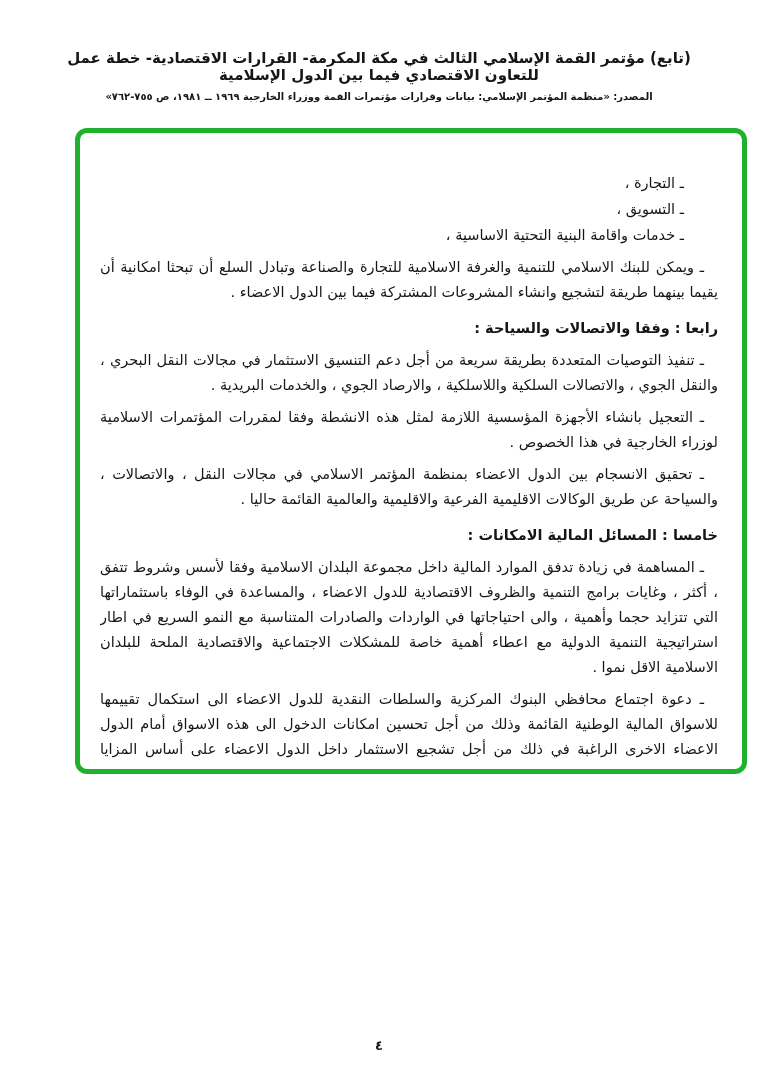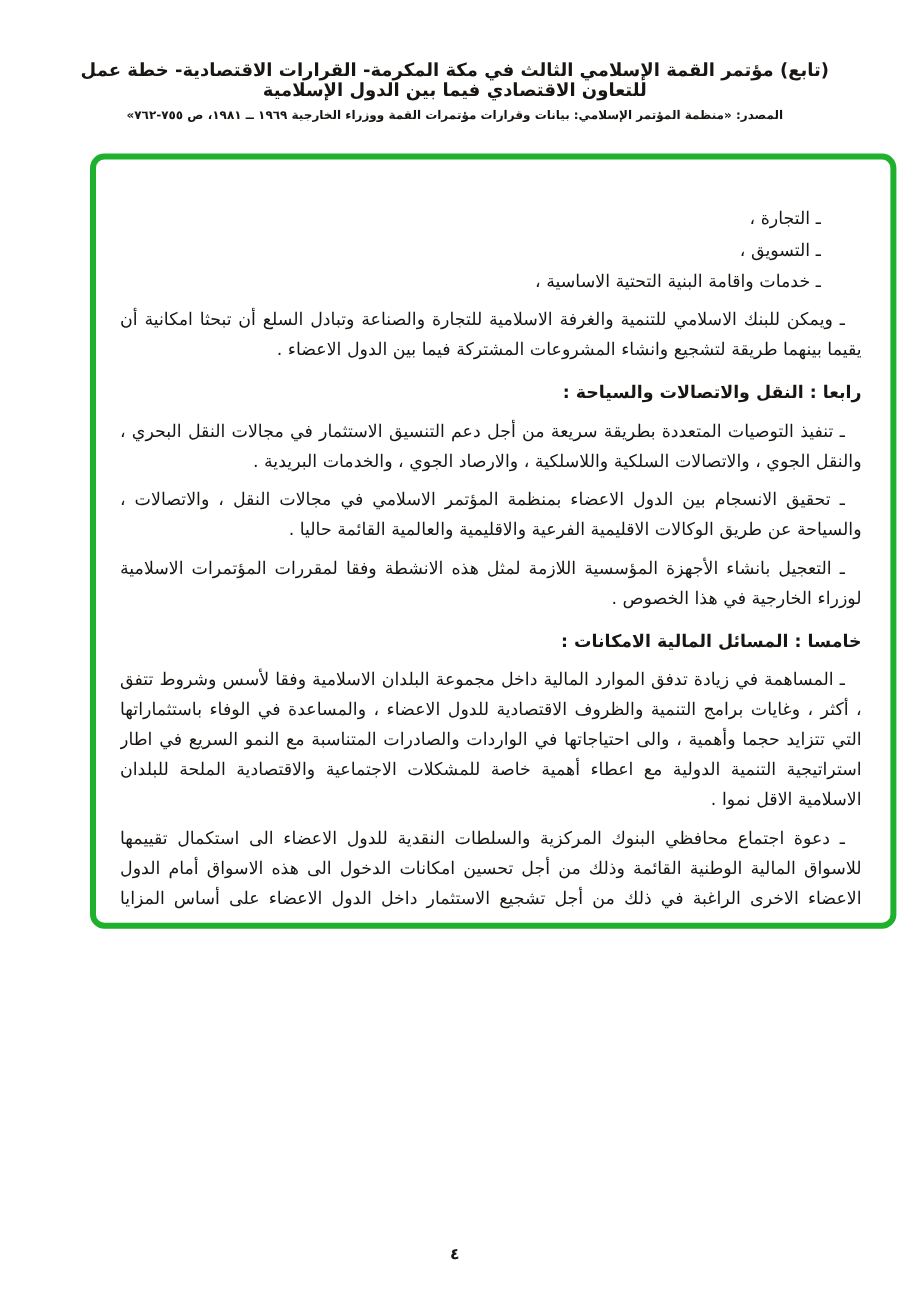--- a/index.html
+++ b/index.html
@@ -95,23 +95,23 @@
   <div class="source">المصدر: «منظمة المؤتمر الإسلامي: بيانات وقرارات مؤتمرات القمة ووزراء الخارجية ١٩٦٩ ــ ١٩٨١، ص ٧٥٥-٧٦٢»</div>
 </div>
 
 <div class="doc-frame" id="doc-frame" style="border-color: rgb(31, 176, 46);">
   <div class="doc-content" id="doc-content">
 
   <div class="block-dash-item">ـ التجارة ،</div>
       <div class="block-dash-item">ـ التسويق ،</div>
       <div class="block-dash-item">ـ خدمات واقامة البنية التحتية الاساسية ،</div>
       <div class="block-paragraph">ـ ويمكن للبنك الاسلامي للتنمية والغرفة الاسلامية للتجارة والصناعة وتبادل السلع أن تبحثا امكانية أن يقيما بينهما طريقة لتشجيع وانشاء المشروعات المشتركة فيما بين الدول الاعضاء .</div>
-      <div class="block-heading">رابعا :  النقل والاتصالات والسياحة :</div>
+      <div class="block-heading">رابعا :  وفقا والاتصالات والسياحة :</div>
       <div class="block-paragraph">ـ تنفيذ التوصيات المتعددة بطريقة سريعة من أجل دعم التنسيق الاستثمار في مجالات النقل البحري ، والنقل الجوي ، والاتصالات السلكية واللاسلكية ، والارصاد الجوي ، والخدمات البريدية .</div>
+      <div class="block-paragraph">ـ التعجيل بانشاء الأجهزة المؤسسية اللازمة لمثل هذه الانشطة وفقا لمقررات المؤتمرات الاسلامية لوزراء الخارجية في هذا الخصوص .</div>
       <div class="block-paragraph">ـ تحقيق الانسجام بين الدول الاعضاء بمنظمة المؤتمر الاسلامي في مجالات النقل ، والاتصالات ، والسياحة عن طريق الوكالات الاقليمية الفرعية والاقليمية والعالمية القائمة حاليا .</div>
-      <div class="block-paragraph">ـ التعجيل بانشاء الأجهزة المؤسسية اللازمة لمثل هذه الانشطة وفقا لمقررات المؤتمرات الاسلامية لوزراء الخارجية في هذا الخصوص .</div>
       <div class="block-heading">خامسا :  المسائل المالية الامكانات :</div>
       <div class="block-paragraph">ـ المساهمة في زيادة تدفق الموارد المالية داخل مجموعة البلدان الاسلامية وفقا لأسس وشروط تتفق ، أكثر ، وغايات برامج التنمية والظروف الاقتصادية للدول الاعضاء ، والمساعدة في الوفاء باستثماراتها التي تتزايد حجما وأهمية ، والى احتياجاتها في الواردات والصادرات المتناسبة مع النمو السريع في اطار استراتيجية التنمية الدولية مع اعطاء أهمية خاصة للمشكلات الاجتماعية والاقتصادية الملحة للبلدان الاسلامية الاقل نموا .</div>
       <div class="block-paragraph">ـ دعوة اجتماع محافظي البنوك المركزية والسلطات النقدية للدول الاعضاء الى استكمال تقييمها للاسواق المالية الوطنية القائمة وذلك من أجل تحسين امكانات الدخول الى هذه الاسواق أمام الدول الاعضاء الاخرى الراغبة في ذلك من أجل تشجيع الاستثمار داخل الدول الاعضاء على أساس المزايا المتبادلة ووفقا للممارسة التجارية السليمة .</div>
     </div>
 </div>
 
 <div class="page-number">٤</div>
 
 </body></html>

